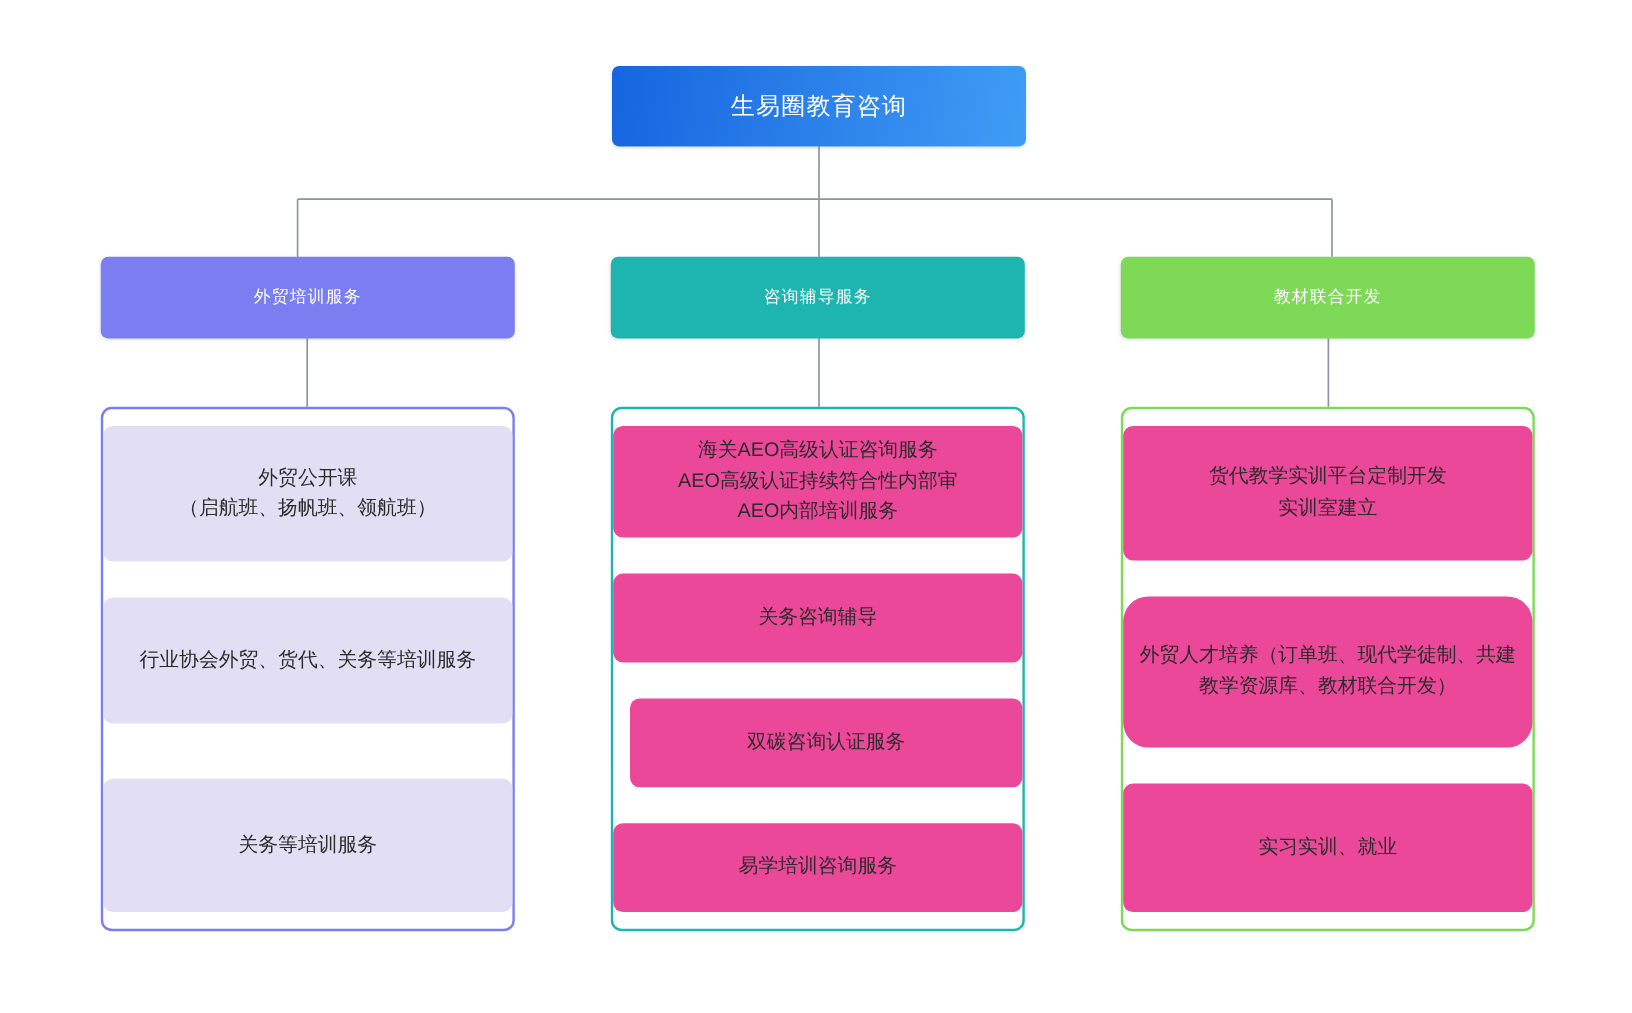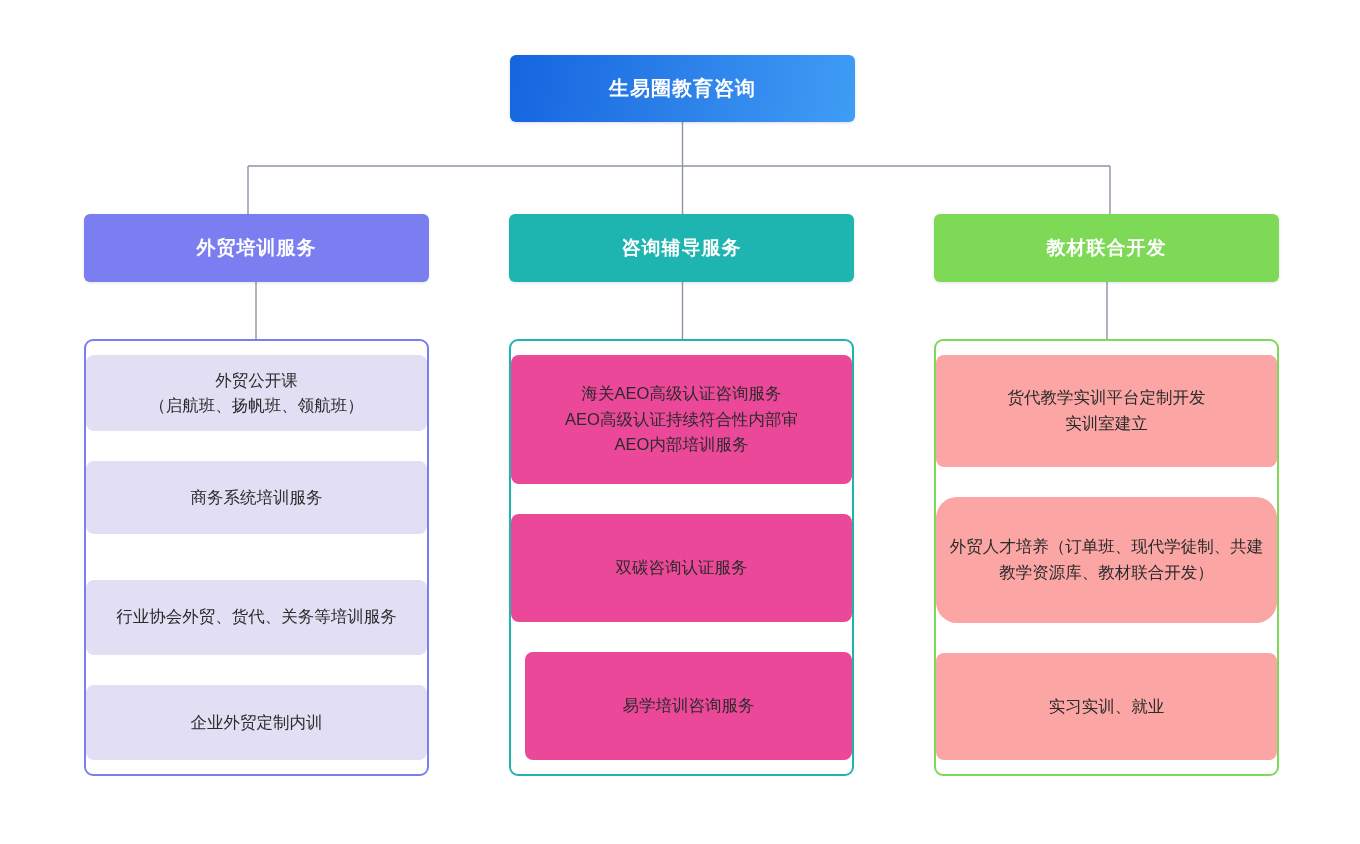--- a/index.html
+++ b/index.html
@@ -32,21 +32,21 @@
     border-radius: 6px;
     background: linear-gradient(100deg, #1565e0 0%, #2a7ee8 45%, #3f9df5 100%);
     display: flex;
     align-items: center;
     justify-content: center;
     box-shadow: 0 1px 3px rgba(20,60,130,0.18);
   }
   .root-node .node-title {
     color: #ffffff;
     font-size: 20px;
-    font-weight: bold;
+    font-weight: normal;
     letter-spacing: 1px;
   }
 
   
   .column {
     position: absolute;
     top: 214px;
     width: 345px;
   }
   .column-1 { left: 84px; }
@@ -57,22 +57,22 @@
     width: 345px;
     height: 68px;
     border-radius: 6px;
     display: flex;
     align-items: center;
     justify-content: center;
     box-shadow: 0 1px 3px rgba(40,60,100,0.14);
   }
   .branch-header .branch-title {
     color: #ffffff;
-    font-size: 19px;
-    font-weight: bold;
+    font-size: 14px;
+    font-weight: normal;
     letter-spacing: 1px;
   }
 
   .branch-body {
     position: absolute;
     top: 125px;      
     left: 0;
     width: 345px;
     height: 437px;   
     border-radius: 9px;
@@ -104,32 +104,32 @@
   .theme-purple .leaf          { background: #e2dff5; }
 
   
   .theme-teal .branch-header { background: #1eb5b0; justify-content: center; }
   .theme-teal .branch-body   { border-color: #1eb5b0; }
   .theme-teal .leaf          { background: #ec4899; }
 
   
   .theme-green .branch-header { background: #7ed957; }
   .theme-green .branch-body   { border-color: #7ed957; }
-  .theme-green .leaf          { background: #fca5a5; }
+  .theme-green .leaf          { background: #ec4899; }
 
   
   .column-1 .leaf:nth-child(1) { flex: 1.02 1 0; }
   .column-1 .leaf:nth-child(2) { flex: 0.95 1 0; }
   .column-1 .leaf:nth-child(3) { flex: 1.00 1 0; margin-top: 16px; }
   .column-1 .leaf:nth-child(4) { flex: 1.00 1 0; }
 
   .column-2 .leaf:nth-child(1) { flex: 1.16 1 0; }
   .column-2 .leaf:nth-child(2) { flex: 0.94 1 0; }
   .column-2 .leaf:nth-child(3) { flex: 0.94 1 0; margin-left: 14px; }
-  .column-2 .leaf:nth-child(4) { flex: 0.94 1 0; border-radius: 20px; }
+  .column-2 .leaf:nth-child(4) { flex: 0.94 1 0; }
 
   .column-3 .leaf:nth-child(1) { flex: 0.98 1 0; }
   .column-3 .leaf:nth-child(2) { flex: 1.12 1 0; border-radius: 21px; }
   .column-3 .leaf:nth-child(3) { flex: 0.93 1 0; }
   .column-3 .leaf:nth-child(4) { flex: 0.95 1 0; }
 </style>
 </head>
 <body>
 
 <div id="chart-root">
@@ -151,34 +151,34 @@
     <span class="node-title">生易圈教育咨询</span>
   </div>
 
   <div class="column column-1 theme-purple">
     <div class="branch-header">
       <span class="branch-title">外贸培训服务</span>
     </div>
     <div class="branch-body">
       <div class="leaf">外贸公开课
 （启航班、扬帆班、领航班）</div>
-      <div class="leaf">商务系统培训服务</div>
       <div class="leaf">行业协会外贸、货代、关务等培训服务</div>
-      <div class="leaf">企业外贸定制内训</div>
+      <div class="leaf">关务等培训服务</div>
     </div>
   </div>
 
   <div class="column column-2 theme-teal">
     <div class="branch-header">
       <span class="branch-title">咨询辅导服务</span>
     </div>
     <div class="branch-body">
       <div class="leaf">海关AEO高级认证咨询服务
 AEO高级认证持续符合性内部审
 AEO内部培训服务</div>
+      <div class="leaf">关务咨询辅导</div>
       <div class="leaf">双碳咨询认证服务</div>
       <div class="leaf">易学培训咨询服务</div>
     </div>
   </div>
 
   <div class="column column-3 theme-green">
     <div class="branch-header">
       <span class="branch-title">教材联合开发</span>
     </div>
     <div class="branch-body">

